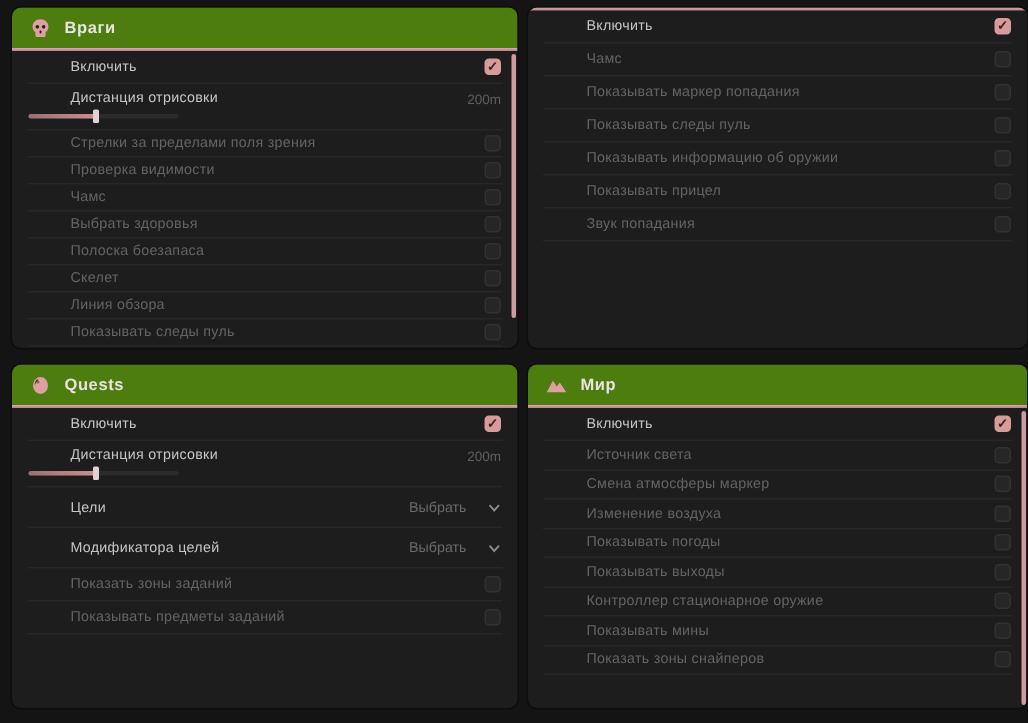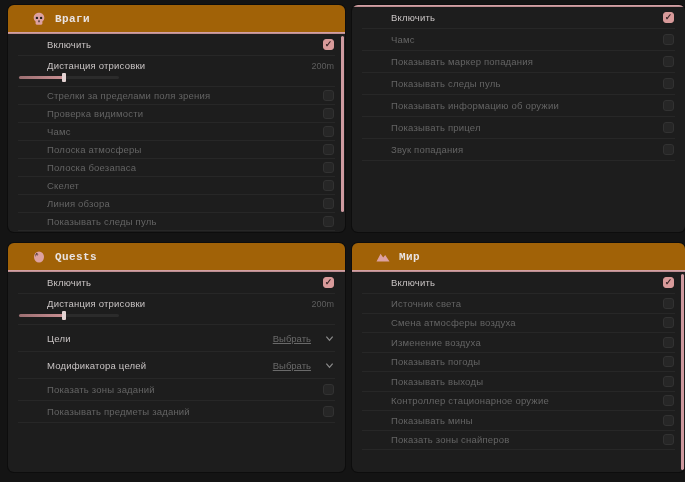--- a/index.html
+++ b/index.html
@@ -6,21 +6,21 @@
   html,body { background:#0f0f0f; }
   body { font-family:"Liberation Sans", sans-serif; }
   .page { position:relative; width:685px; height:482px; background:#141414; overflow:hidden; }
 
   .panel { position:absolute; background:#1d1d1d; border-radius:6px; overflow:hidden; box-shadow:0 0 0 1px #0d0d0d; }
   #panel-0 { left:8px;  top:5px;   width:337px; height:227px; }
   #panel-1 { left:352px; top:5px;  width:333px; height:227px; }
   #panel-2 { left:8px;  top:243px; width:337px; height:229px; }
   #panel-3 { left:352px; top:243px; width:333px; height:229px;text-align:right; }
 
-  .panel-header { height:27px; display:flex; align-items:center; gap:9px; padding:0 24px; background:#a16207;font-family:Liberation Mono, monospace; }
+  .panel-header { height:27px; display:flex; align-items:center; gap:9px; padding:0 12px; background:#4d7c0f; }
   .panel-title { font-size:11px; font-weight:bold; color:#e9e3e3; letter-spacing:.4px; }
   .hicon { width:14px; height:14px; display:inline-flex; }
   .accent-line { height:2px; background:linear-gradient(#dcaaad,#b28387); }
 
   .panel-body { position:relative; }
   .row { display:flex; align-items:center; justify-content:space-between;
          margin:0 10px; padding:0 1px; border-bottom:1px solid #272727; min-height:var(--rh,20px); }
   .p-compact { --rh:18px; } .p-mid { --rh:19.5px; } .p-normal { --rh:22px; }
   .row.r-enable { min-height:22px; }
   .row.r-dd { min-height:27px;gap:48px; }
@@ -33,21 +33,21 @@
   .cb.checked { background:#d89a9a; border-color:#d89a9a; color:#3b2628; font-weight:bold; }
 
   .row-slider { display:block; border-bottom:1px solid #272727; margin:0 10px; padding:4px 1px 7px; }
   .rs-top { display:flex; justify-content:space-between; align-items:center;gap:16px; }
   .val { font-size:9px; color:#5e5e5e; }
   .track { position:relative; width:100px; height:3px; background:#2b2b2b; border-radius:2px; margin-top:5px; }
   .fill { position:absolute; left:0; top:0; bottom:0; background:linear-gradient(90deg,#9c6f72,#c98f92); border-radius:2px; }
   .handle { position:absolute; top:-3px; width:4px; height:9px; background:#e3d2d2; border-radius:1px; }
 
   .dd { display:flex; align-items:center; gap:14px; }
-  .dd-val { font-size:9.5px; color:#6a6a6a;text-decoration:underline; }
+  .dd-val { font-size:9.5px; color:#6a6a6a; }
   .chev { width:9px; height:9px; display:inline-flex; }
 
   .scrollbar { position:absolute; width:3px; border-radius:2px; background:#cf9aa0; }
   #panel-0 .scrollbar { right:1px; top:31px; height:176px; }
   #panel-3 .scrollbar { right:1px; top:31px; height:196px; }
 </style>
 </head>
 <body>
 
 <div class="page">
@@ -86,21 +86,21 @@
   </div>
         <div class="row">
     <span class="lbl">Проверка видимости</span>
     <span class="cb"></span>
   </div>
         <div class="row">
     <span class="lbl">Чамс</span>
     <span class="cb"></span>
   </div>
         <div class="row">
-    <span class="lbl">Полоска атмосферы</span>
+    <span class="lbl">Выбрать здоровья</span>
     <span class="cb"></span>
   </div>
         <div class="row">
     <span class="lbl">Полоска боезапаса</span>
     <span class="cb"></span>
   </div>
         <div class="row">
     <span class="lbl">Скелет</span>
     <span class="cb"></span>
   </div>
@@ -223,21 +223,21 @@
     <div class="panel-body p-mid">
         <div class="row r-enable">
     <span class="lbl bright">Включить</span>
     <span class="cb checked">✓</span>
   </div>
         <div class="row">
     <span class="lbl">Источник света</span>
     <span class="cb"></span>
   </div>
         <div class="row">
-    <span class="lbl">Смена атмосферы воздуха</span>
+    <span class="lbl">Смена атмосферы маркер</span>
     <span class="cb"></span>
   </div>
         <div class="row">
     <span class="lbl">Изменение воздуха</span>
     <span class="cb"></span>
   </div>
         <div class="row">
     <span class="lbl">Показывать погоды</span>
     <span class="cb"></span>
   </div>

